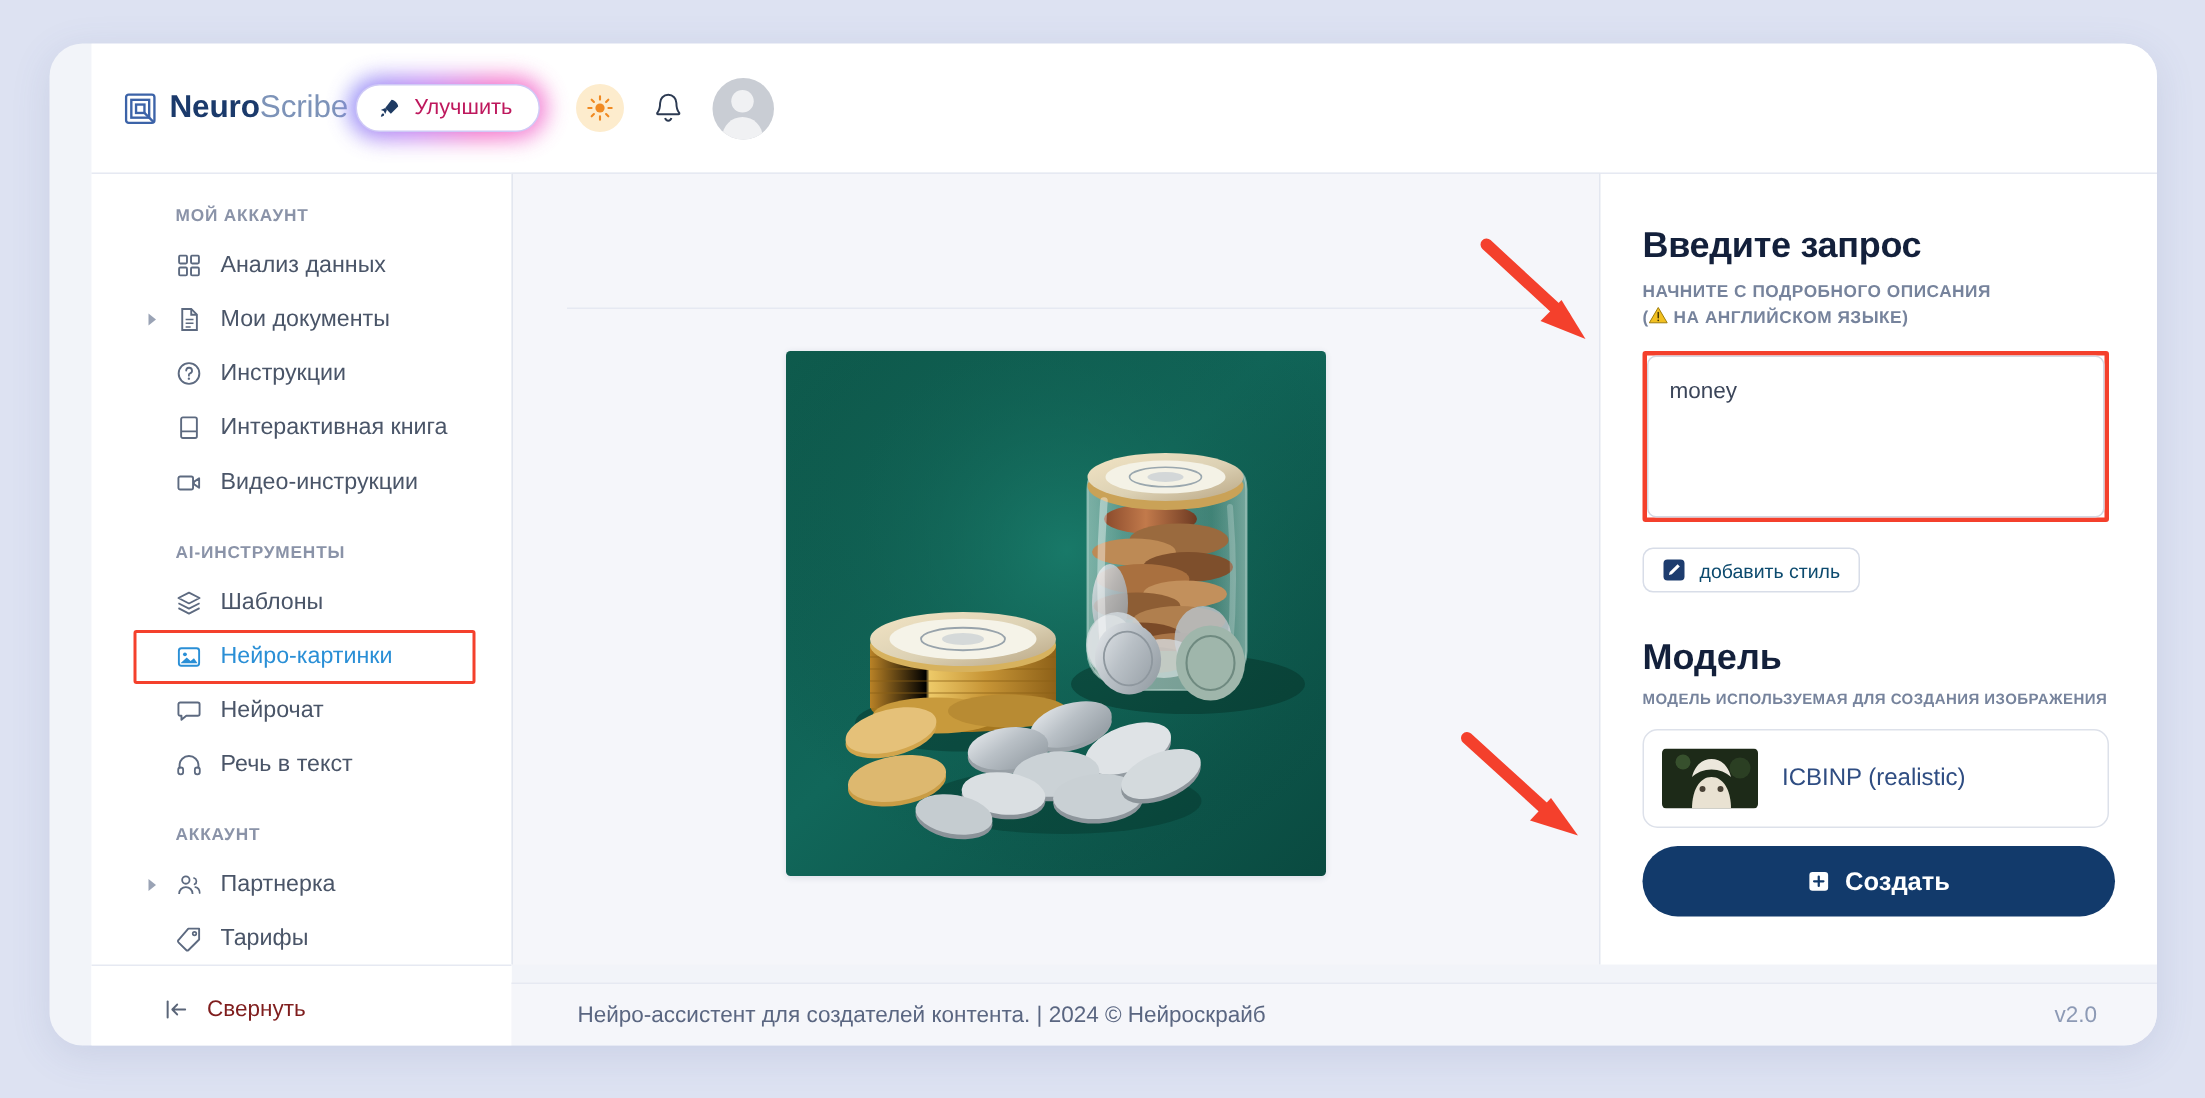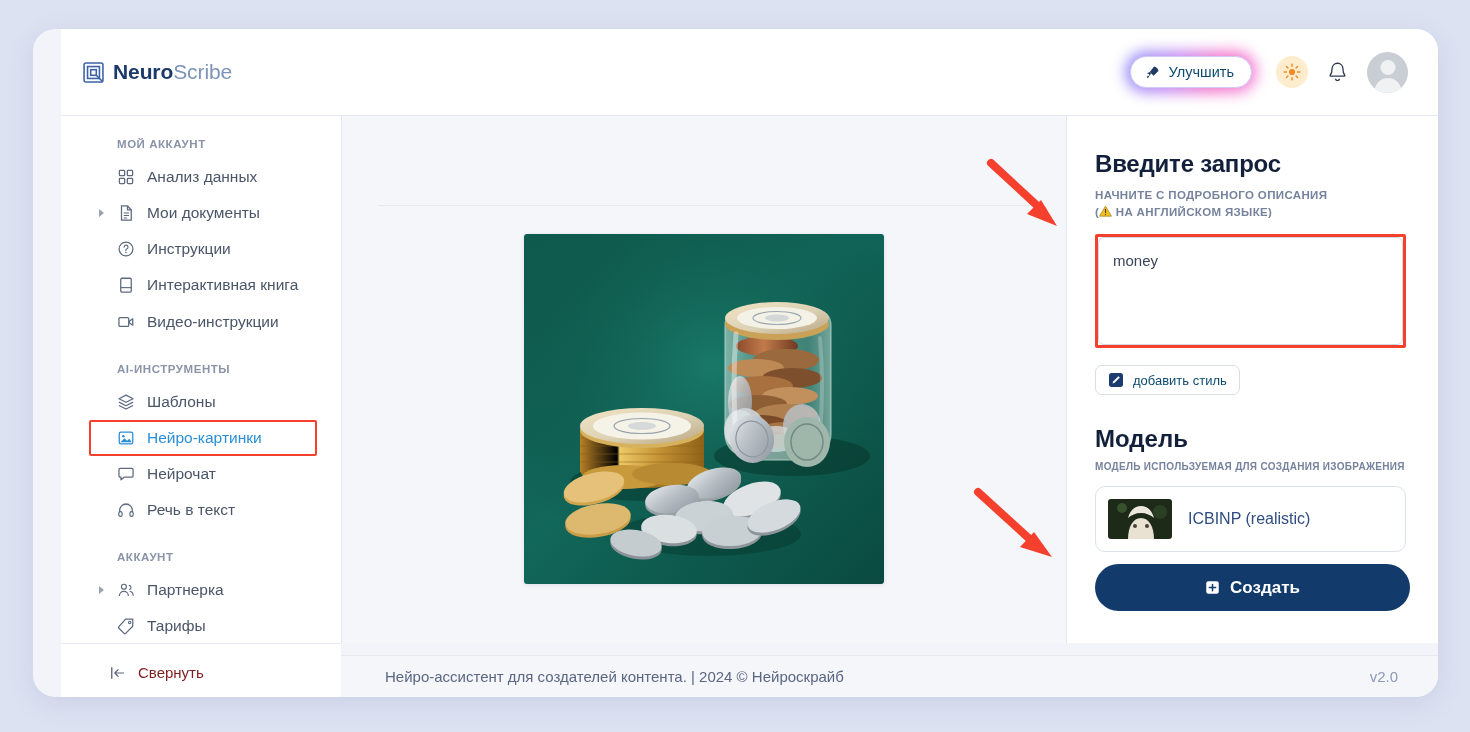--- a/index.html
+++ b/index.html
@@ -17,21 +17,21 @@
     background: #f2f4f9;
     border-radius: 22px;
     box-shadow: 0 6px 26px rgba(80,95,150,.13);
     overflow: hidden;
   }
 
   
   .header {
     position: absolute; left: 28px; top: 0; right: 0; height: 86px;
     background: #ffffff;
-    display: flex; align-items: center; justify-content: space-between;
+    display: flex; align-items: center; justify-content: flex-start;
     padding: 0 30px 0 22px;
   }
   .brand { display: flex; align-items: center; gap: 9px; }
   .logo-mark { width: 21px; height: 21px; flex: 0 0 21px; display:block; }
   .brand-text { font-size: 21px; letter-spacing: -.1px; }
   .brand-strong { color: #1b3a6b; font-weight: bold; }
   .brand-light { color: #7d93b8; }
 
   .header-right { display: flex; align-items: center; gap: 19px; }
 
@@ -39,21 +39,21 @@
   .improve-glow {
     position: absolute; inset: 0; border-radius: 22px;
     background: linear-gradient(110deg,#7b86f7,#b86ff0 38%,#f35ac0 68%,#f07ad4);
     filter: blur(7px); opacity: .85;
   }
   .improve-btn {
     position: relative;
     display: flex; align-items: center; gap: 9px;
     background: #ffffff; border: 1.6px solid #cfcaf6;
     border-radius: 18px; padding: 7px 17px 7px 14px;
-    font-size: 14.5px; color: #0c4a6e; cursor: pointer;
+    font-size: 14.5px; color: #be185d; cursor: pointer;
   }
   .rocket { width: 15px; height: 15px; display:block; }
 
   .sun-btn {
     width: 32px; height: 32px; border-radius: 50%;
     background: #fdeccd; display: flex; align-items: center; justify-content: center;
     cursor: pointer; border: none;
   }
   .bell-btn { background: none; border: none; cursor: pointer; display:flex; padding:0; }
   .avatar {

